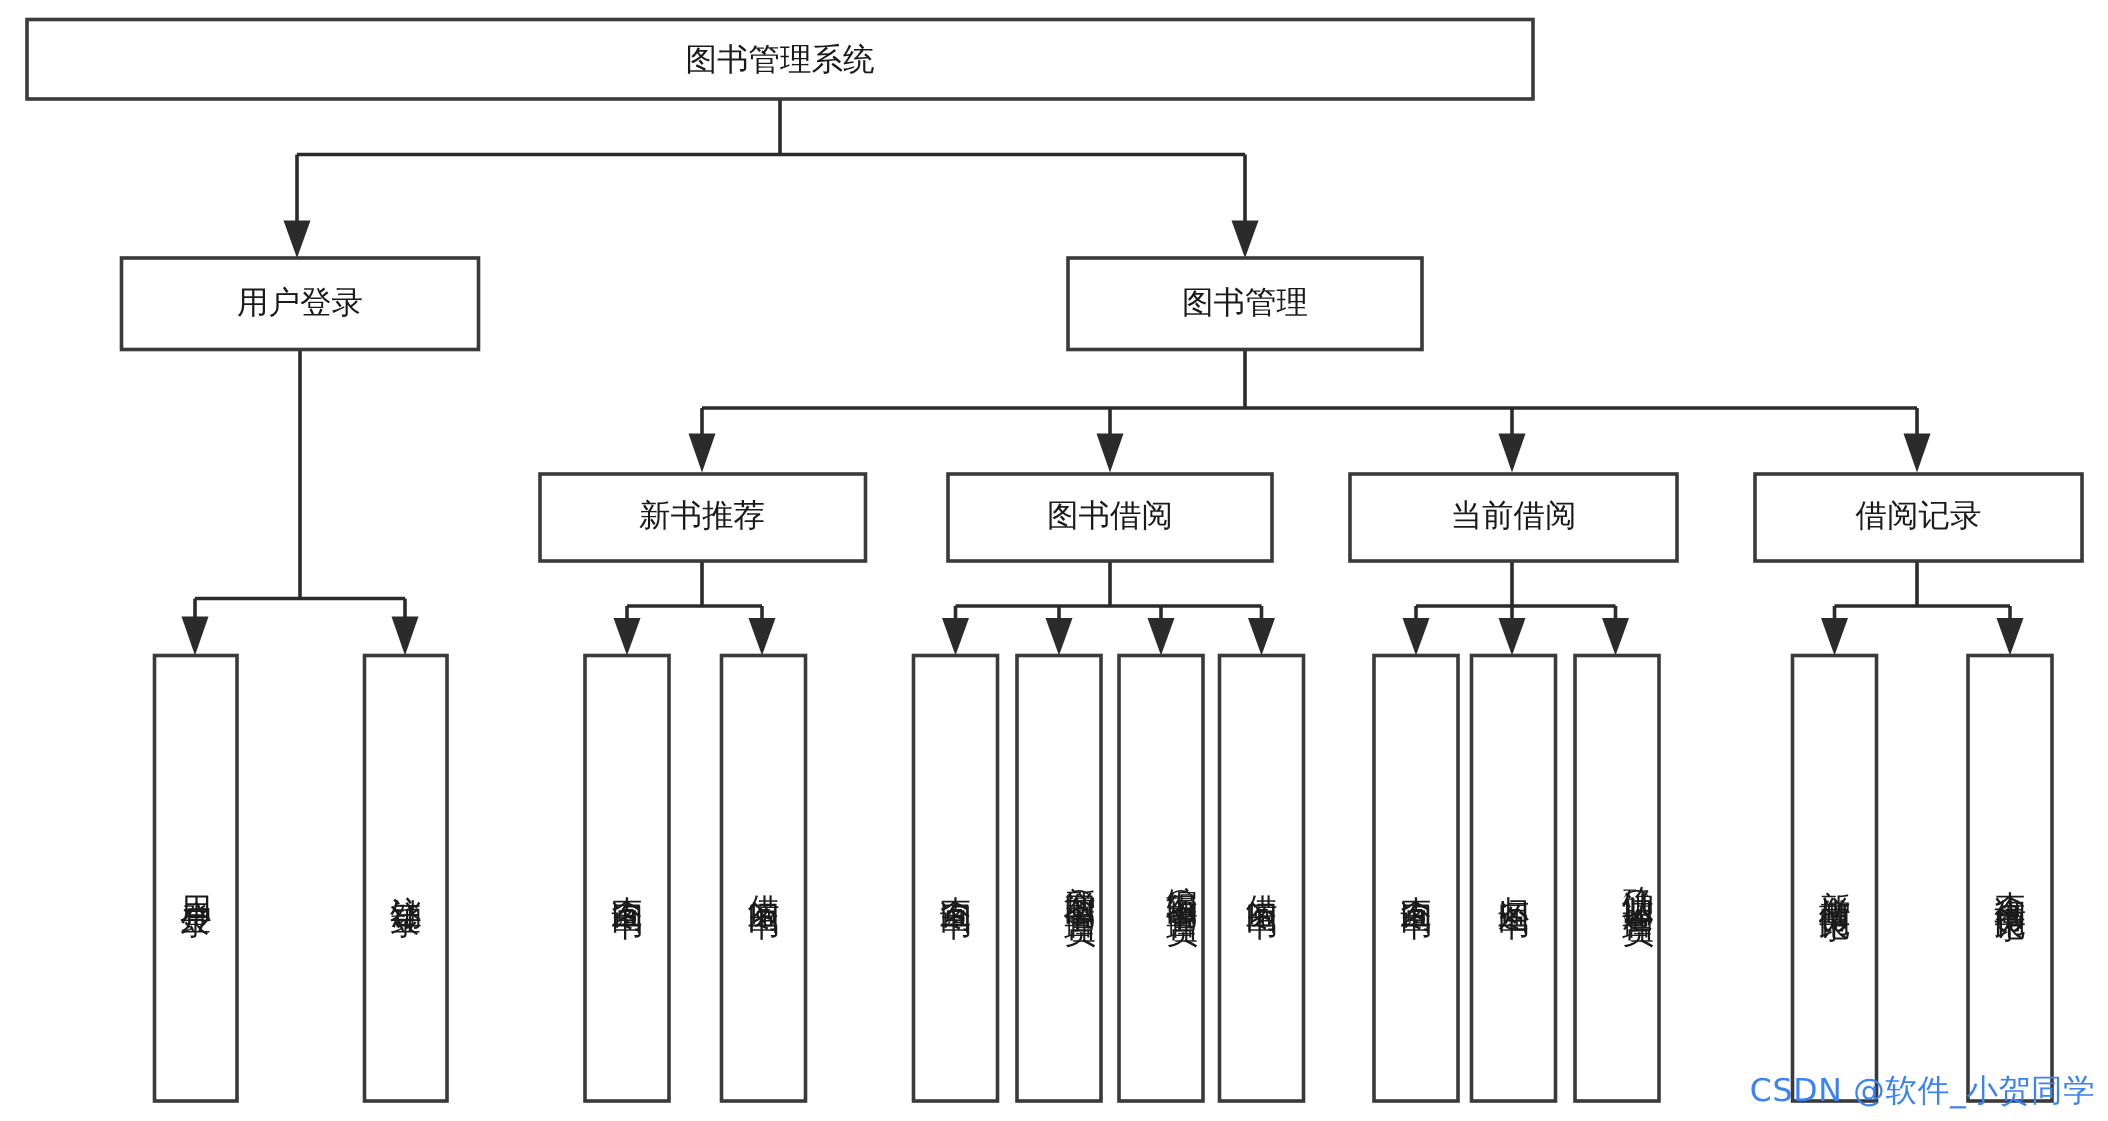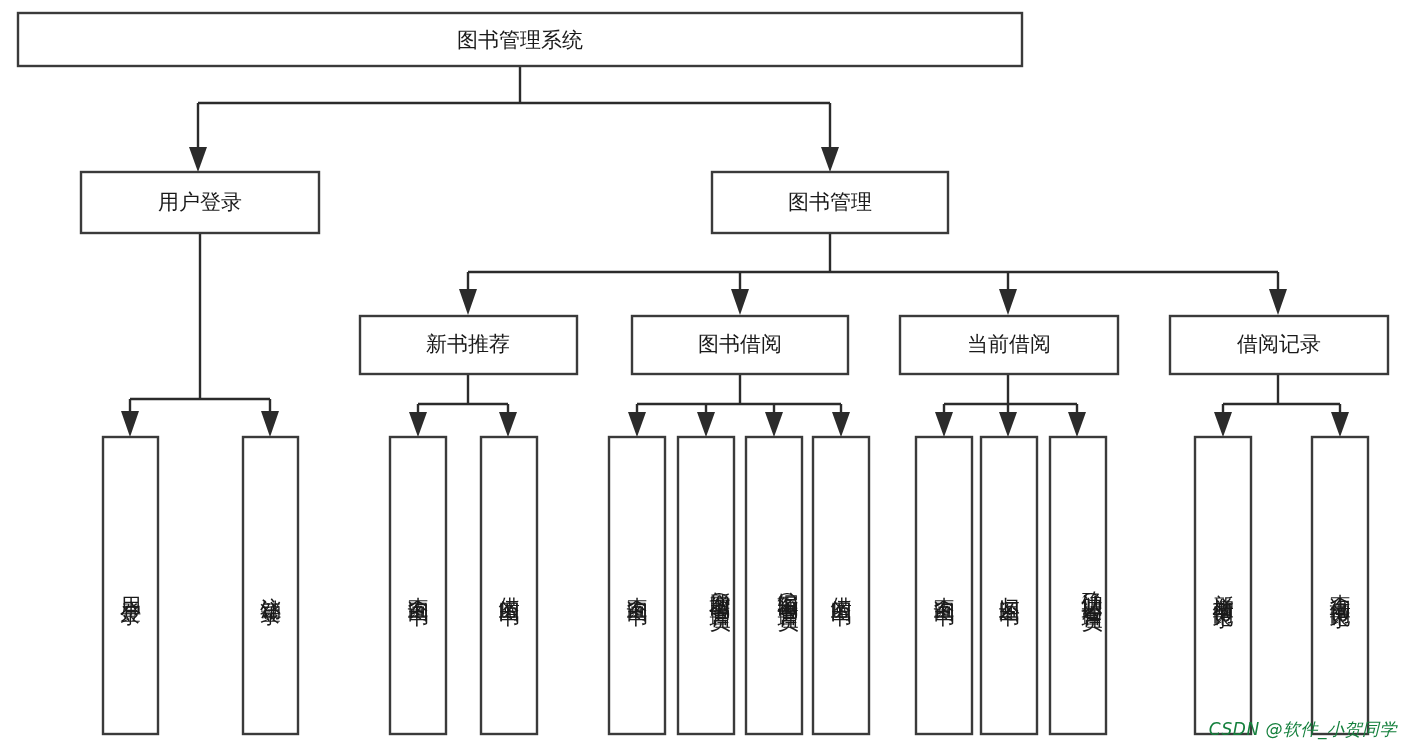--- a/index.html
+++ b/index.html
@@ -58,25 +58,24 @@
     color: #1a1a1a;
     white-space: nowrap;
     text-align: center;
     pointer-events: none;
   }
   #watermark {
     position: absolute;
     right: 8px;
     bottom: 6px;
     font-family: "DejaVu Sans", "Liberation Sans", sans-serif;
-    font-size: 17px;
-    color: #15803d;
+    font-size: 21px;
+    color: #3b82f6;
     letter-spacing: 0.5px;
     white-space: nowrap;
-    font-style: italic;
   }
 </style>
 </head>
 <body>
 
 <div id="diagram-root">
 
   <svg id="flow" viewBox="0 0 1405 747">
 
     <g>

